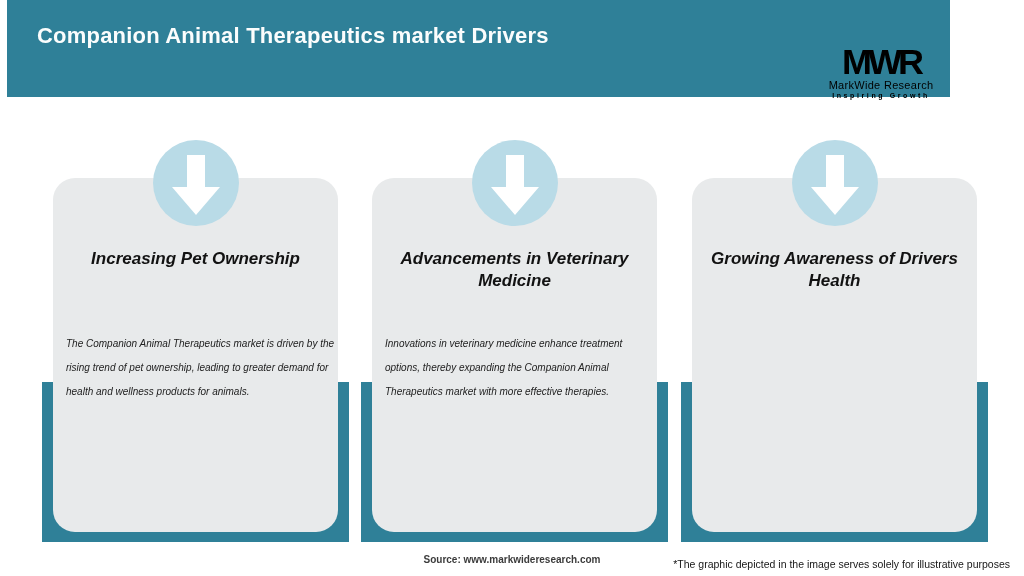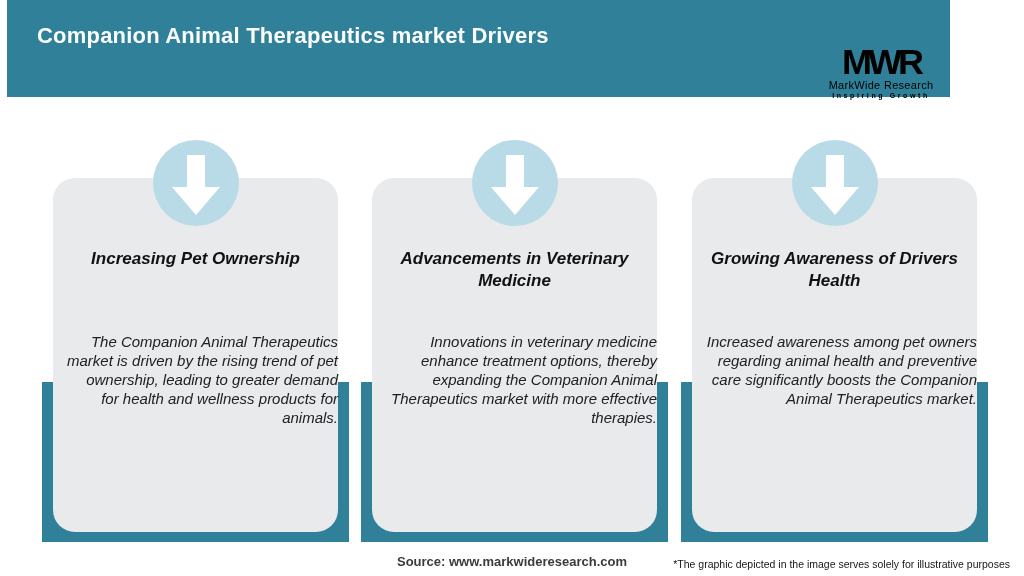--- a/index.html
+++ b/index.html
@@ -54,27 +54,27 @@
   }
   .circle svg { display:block; margin-top:4px; }
 
   .card-title {
     position:absolute; top:108px; left:21px; width:265px;
     text-align:center; font-size:17px; line-height:21.5px;
     font-weight:bold; color:#121212;
   }
   .card-desc {
     position:absolute; top:192px; left:24px; width:272px;
-    font-size:15px; line-height:19px; color:#212121;text-align:right;
+    font-size:10px; line-height:24px; color:#212121;
   }
 
   
   .source {
     position:absolute; left:0; top:554px; width:1024px;
-    text-align:center; font-size:13px; font-weight:bold; color:#3b3b3b;
+    text-align:center; font-size:10px; font-weight:bold; color:#3b3b3b;
   }
   .disclaimer {
     position:absolute; right:14px; top:558px;
     font-size:10.5px; font-weight:500; color:#161616;margin-left:24px;
   }
 </style>
 </head>
 <body>
 
 <div class="header">
@@ -118,17 +118,16 @@
   <div class="back-panel"></div>
   <div class="card"></div>
   <div class="circle">
     <span>
       <svg width="48" height="60" viewBox="0 0 48 60">
         <polygon points="15,0 33,0 33,32 48,32 24,60 0,32 15,32" fill="#ffffff"></polygon>
       </svg>
     </span>
   </div>
   <div class="card-title">Growing Awareness of Drivers Health</div>
-  <div class="card-desc">Increased awareness among pet owners regarding animal health and preventive care significantly boosts the Companion Animal Therapeutics market.</div>
 </div>
 
 <div class="source">Source: www.markwideresearch.com</div>
 <div class="disclaimer">*The graphic depicted in the image serves solely for illustrative purposes</div>
 
 </body></html>

